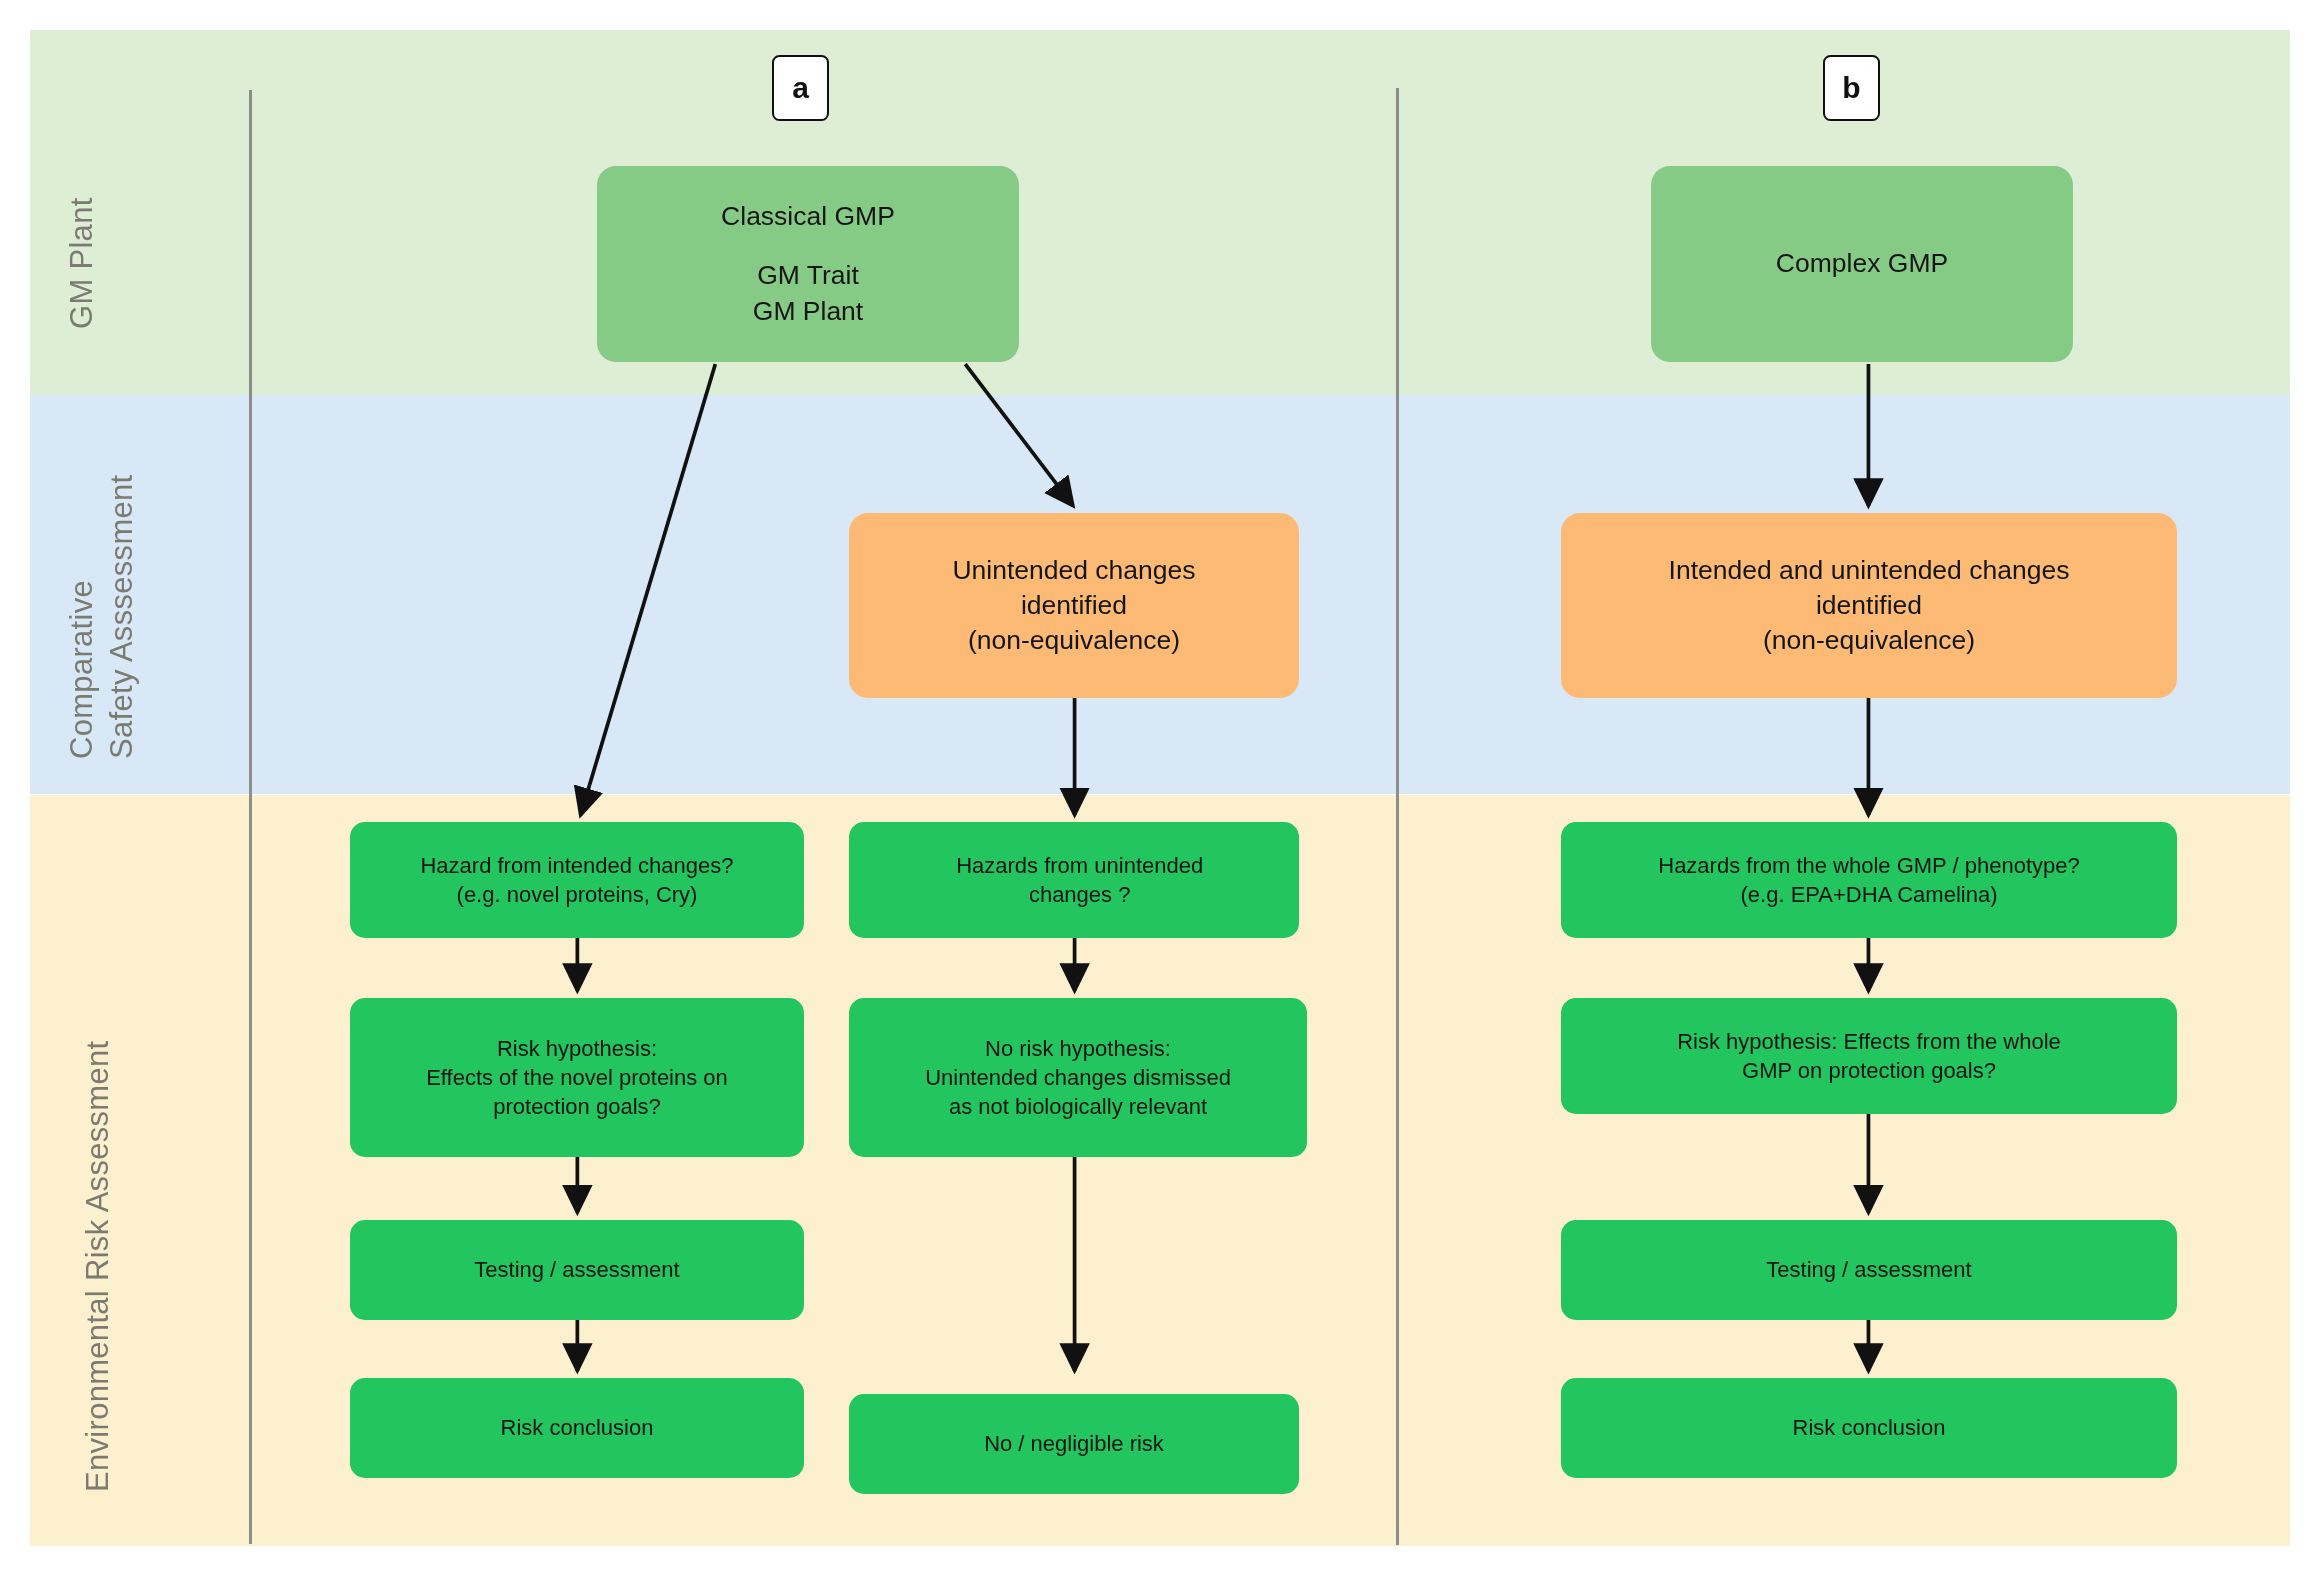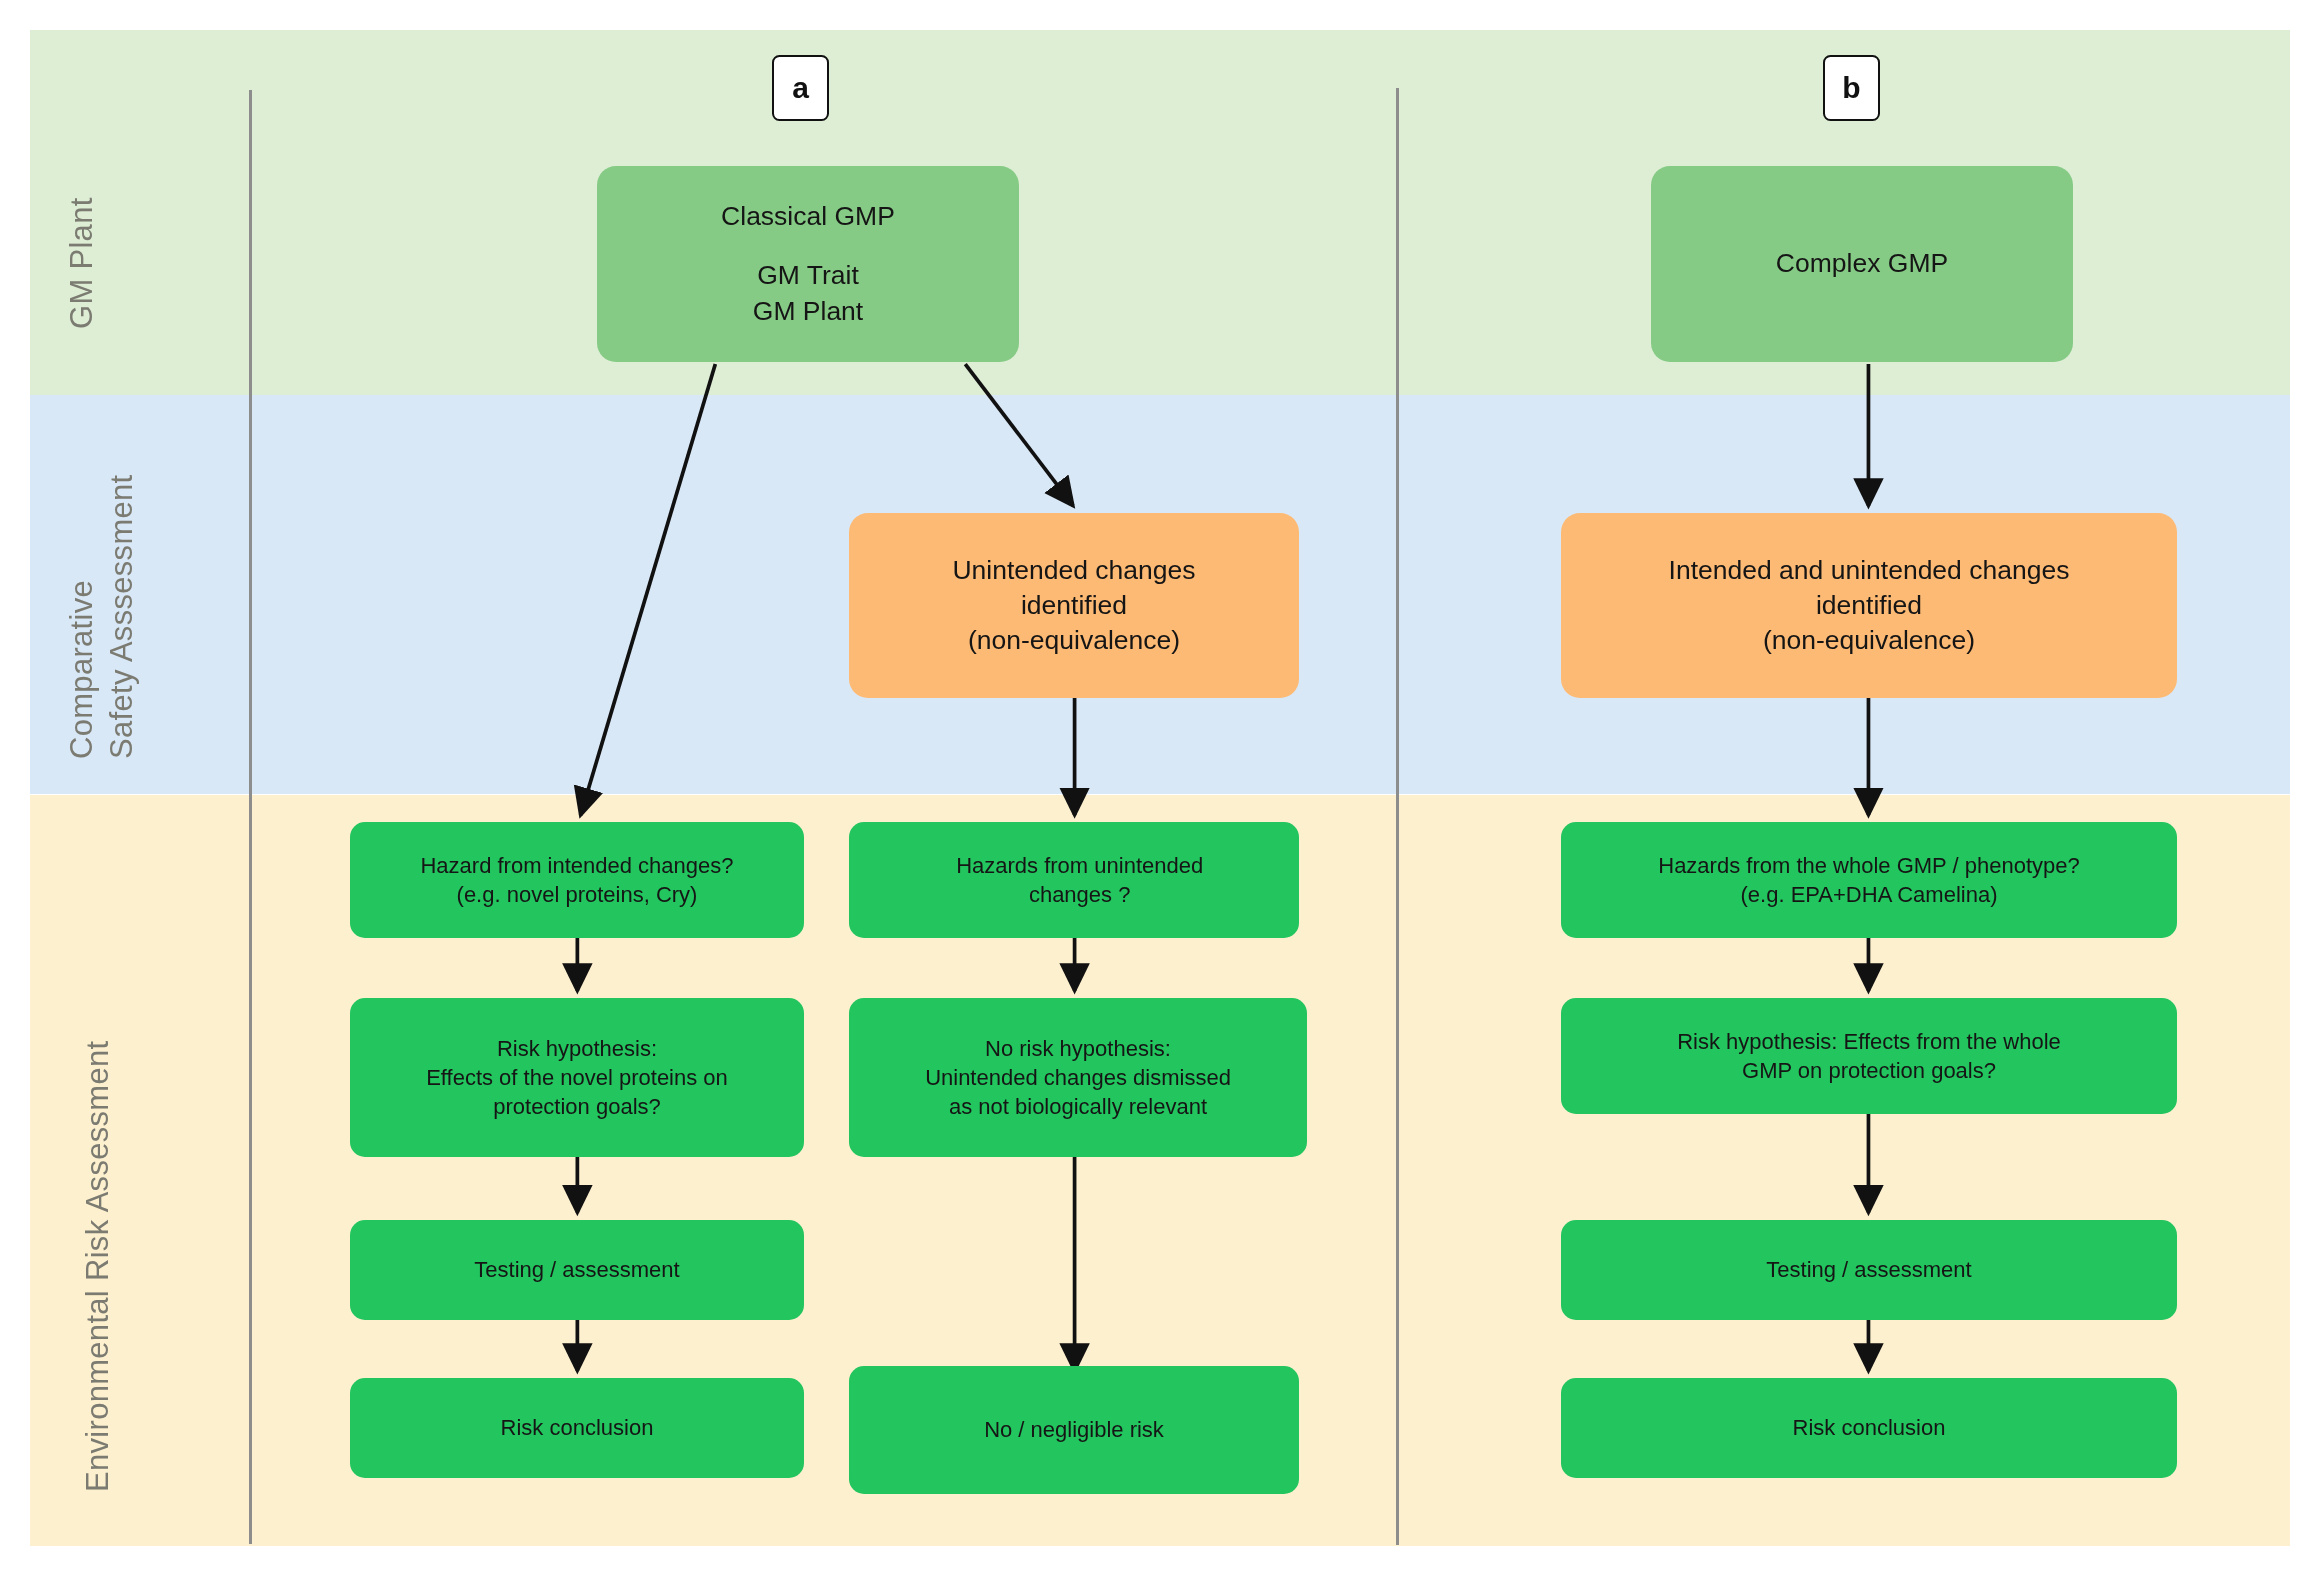--- a/index.html
+++ b/index.html
@@ -113,21 +113,21 @@
   .n-haz-b   { left: 1561px; top: 822px; width: 616px; height: 116px; }
 
   .n-hyp-a   { left: 350px;  top: 998px; width: 454px;  height: 159px; }
   .n-hyp-mid { left: 849px; top: 998px; width: 458px;  height: 159px; }
   .n-hyp-b   { left: 1561px; top: 998px; width: 616px; height: 116px; }
 
   .n-test-a  { left: 350px;  top: 1220px; width: 454px;  height: 100px; }
   .n-test-b  { left: 1561px; top: 1220px; width: 616px; height: 100px; }
 
   .n-conc-a  { left: 350px;  top: 1378px; width: 454px;  height: 100px; }
-  .n-conc-mid{ left: 849px; top: 1366px; width: 450px;  height: 128px; }
+  .n-conc-mid{ left: 849px; top: 1394px; width: 450px;  height: 100px; }
   .n-conc-b  { left: 1561px; top: 1378px; width: 616px; height: 100px; }
 
   
   #arrows {
     position: absolute;
     left: 0; top: 0;
     width: 2319px;
     height: 1575px;
     pointer-events: none;
   }

